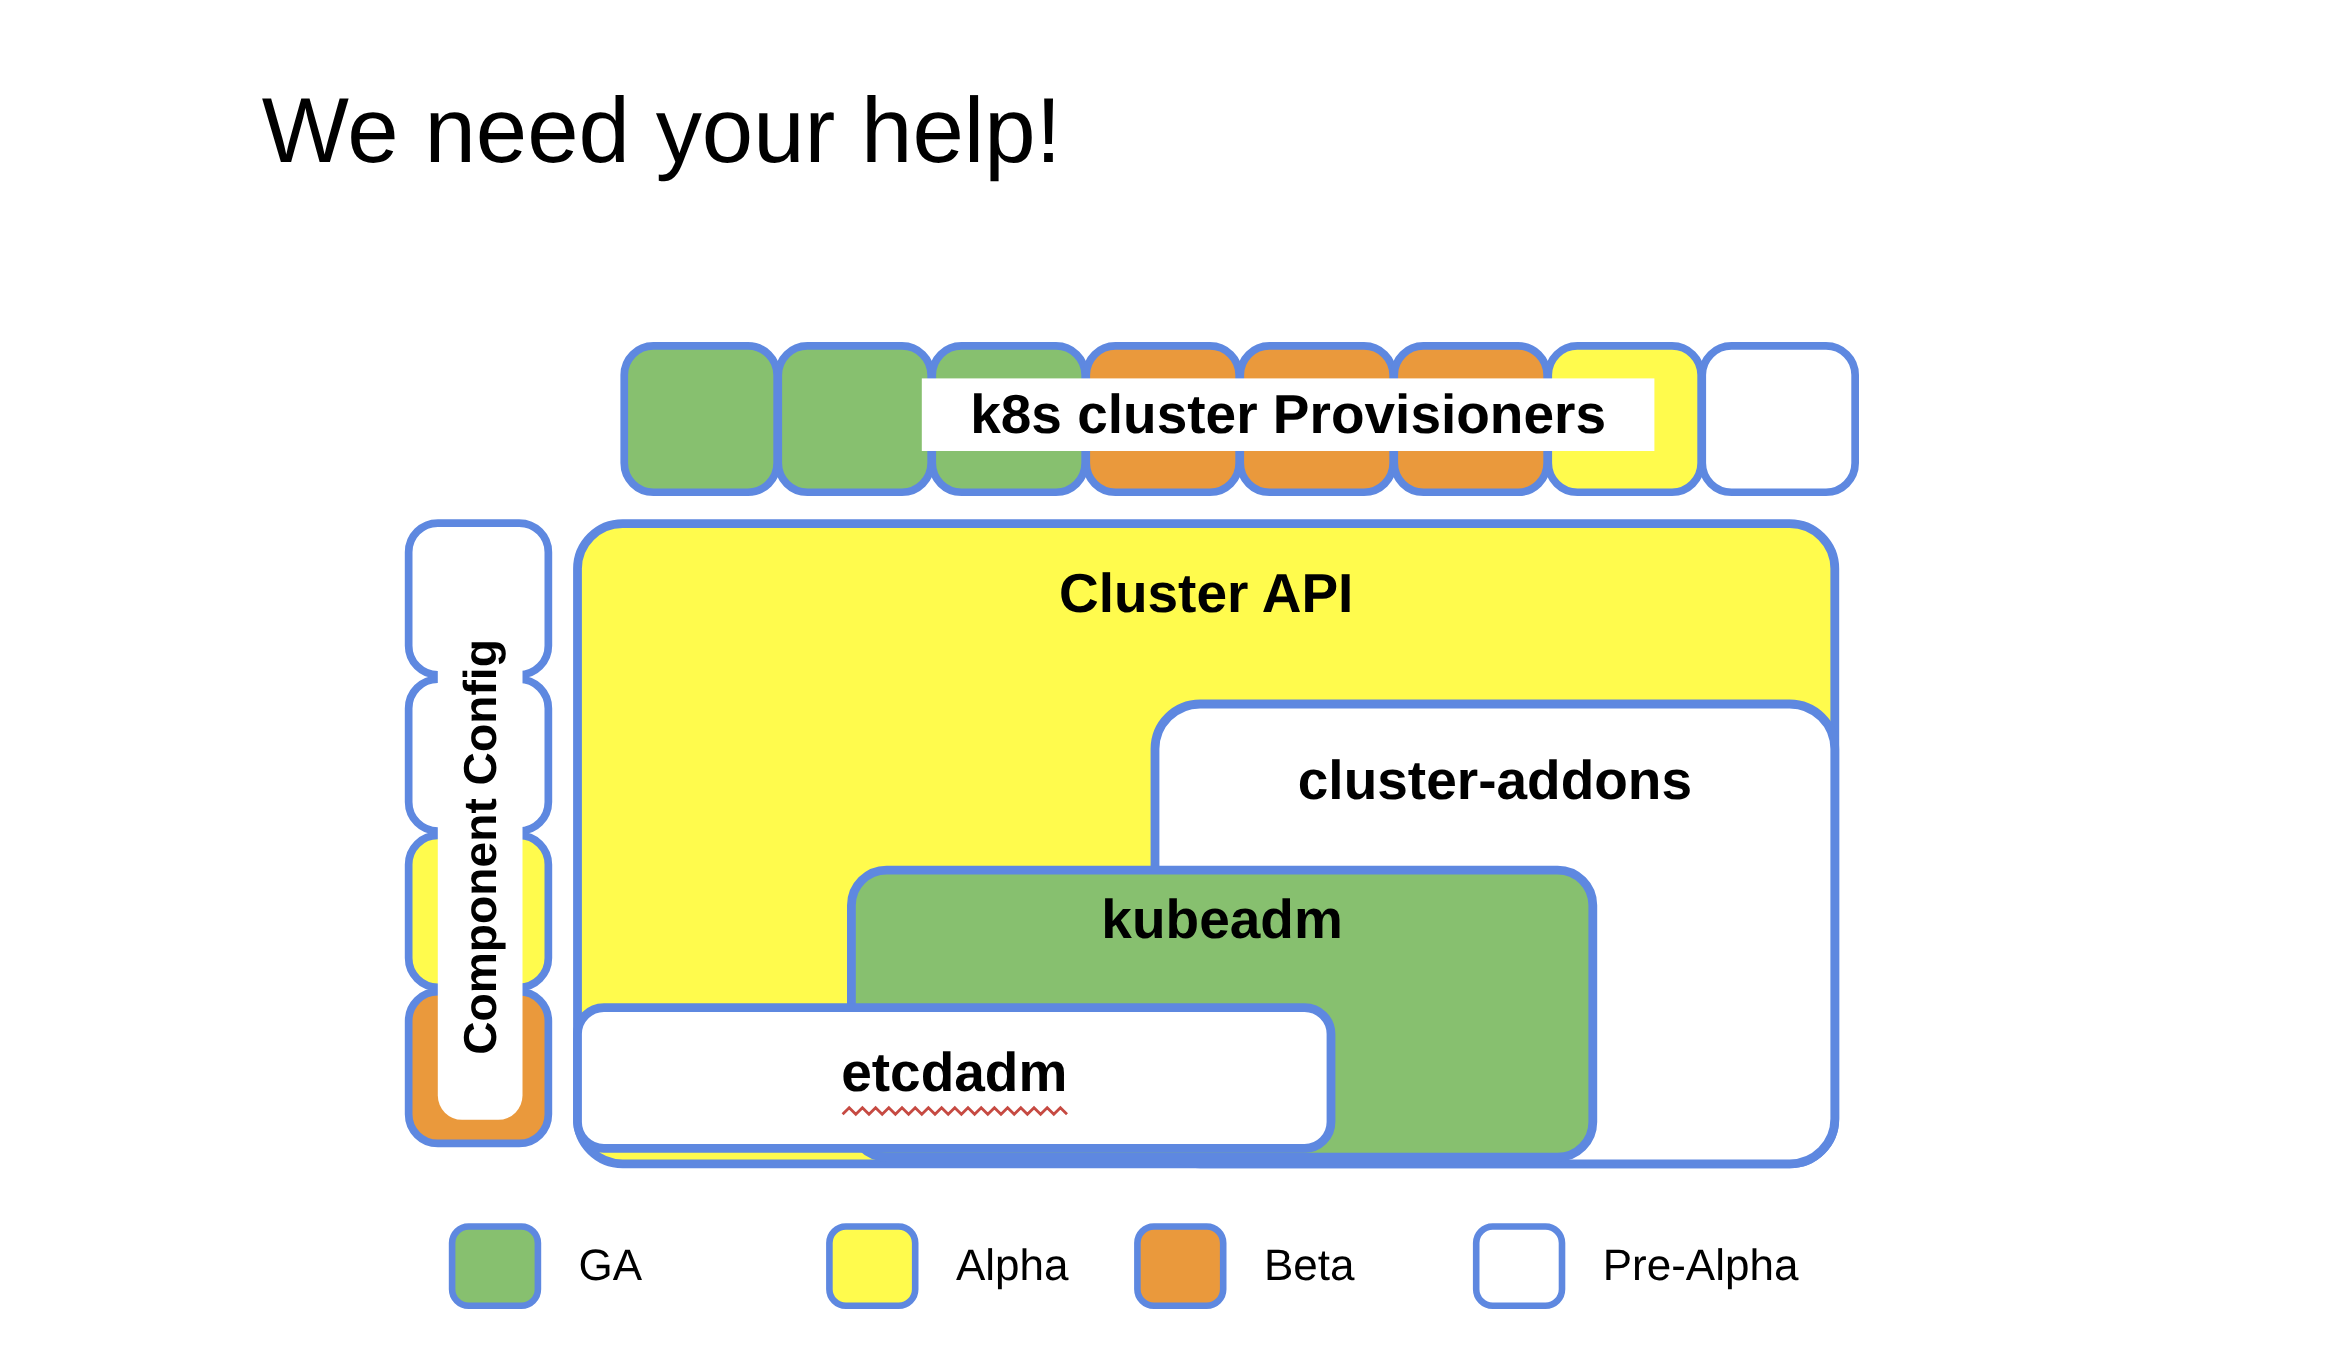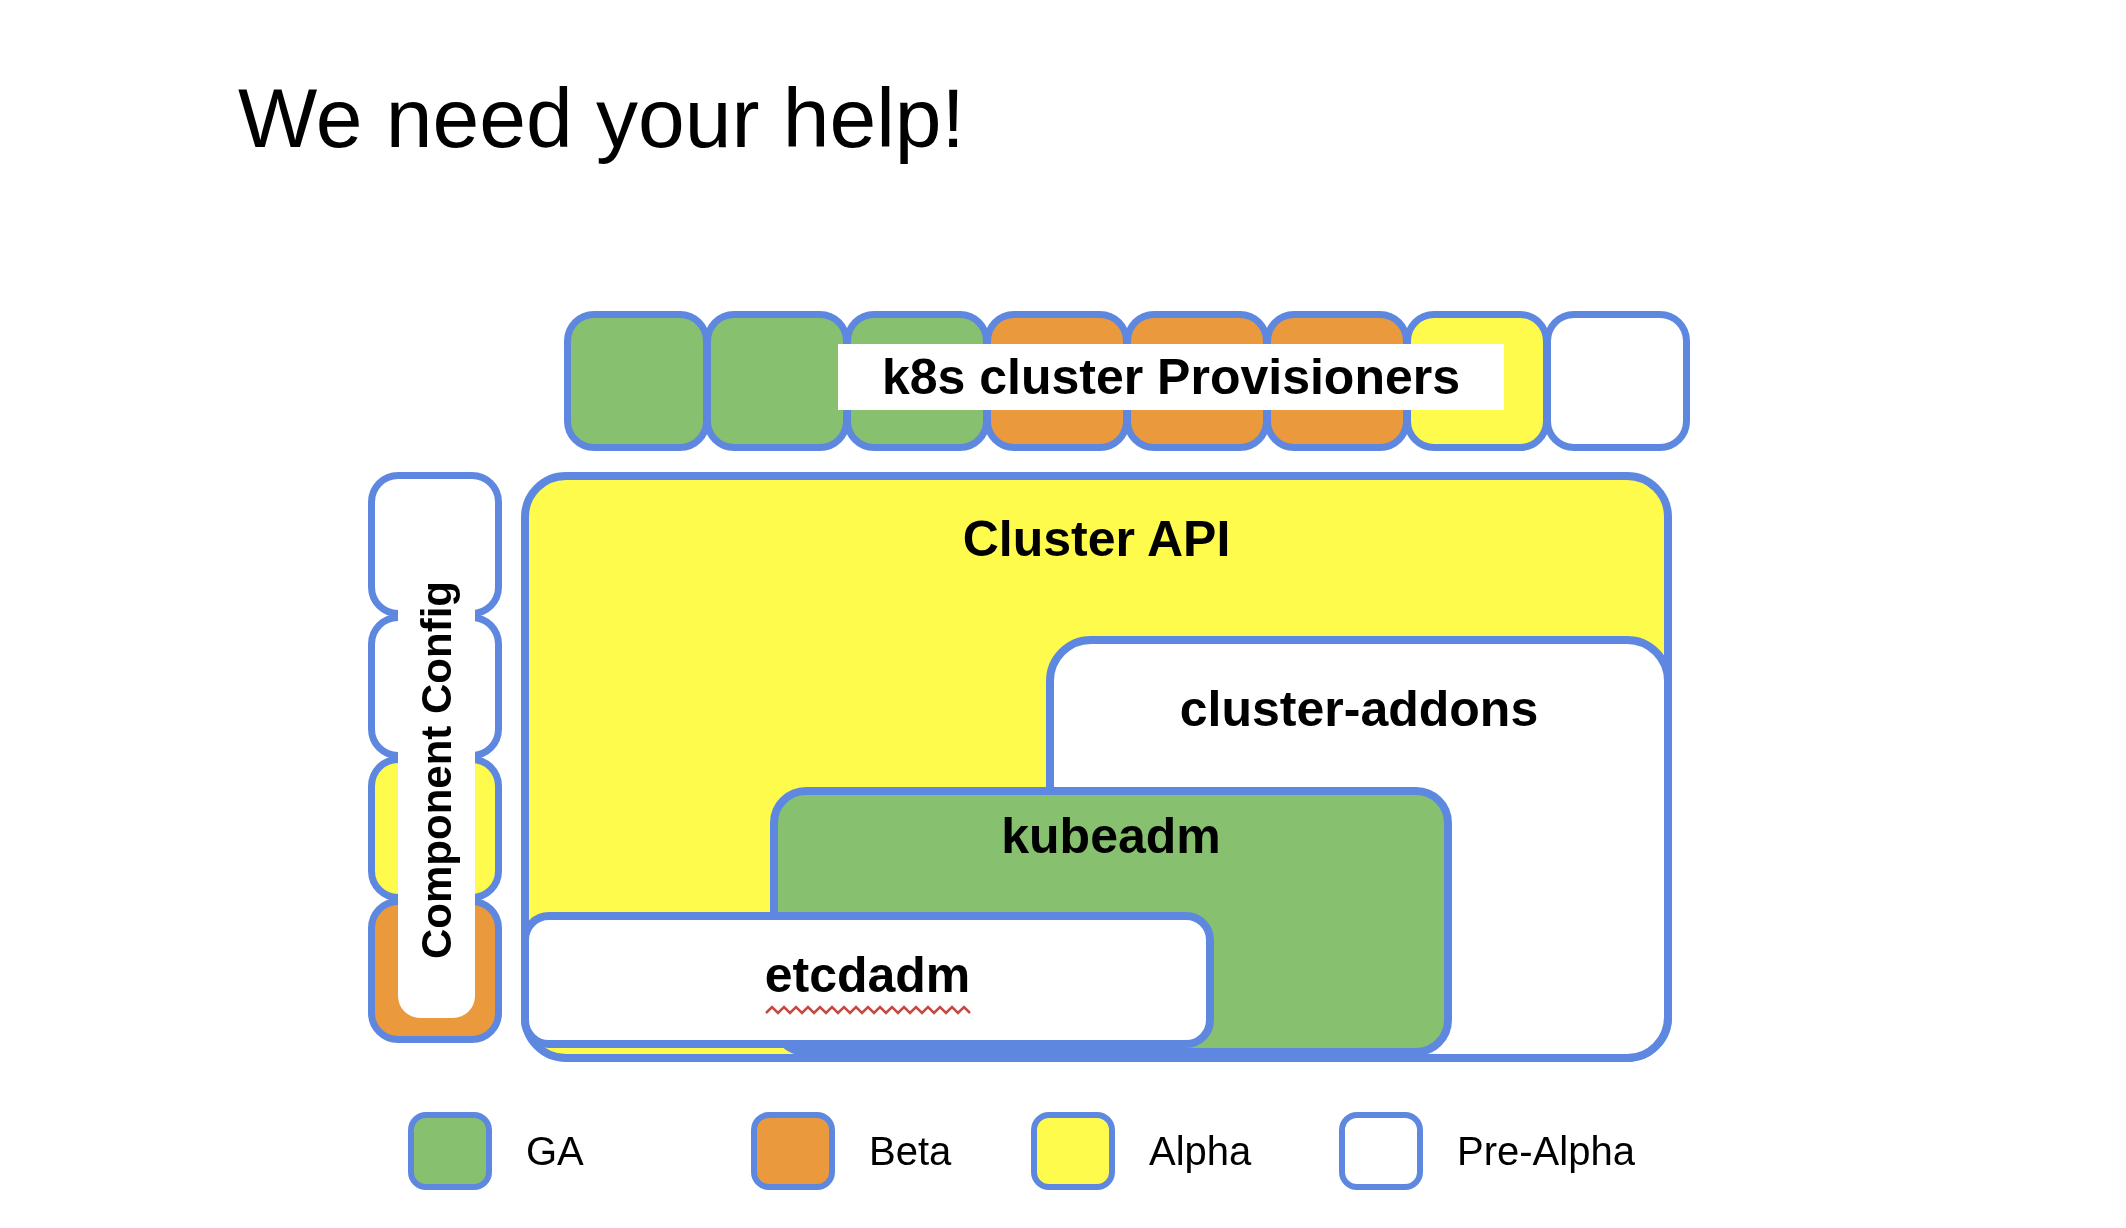--- a/index.html
+++ b/index.html
@@ -98,26 +98,26 @@
       <path d="M2 9 l6 -6 l6 6 l6 -6 l6 6 l6 -6 l6 6 l6 -6 l6 6 l6 -6 l6 6 l6 -6 l6 6 l6 -6 l6 6 l6 -6 l6 6 l6 -6 l6 6 l6 -6 l6 6 l6 -6 l6 6 l6 -6 l6 6 l6 -6 l6 6 l6 -6 l6 6 l6 -6 l6 6 l6 -6 l6 6 l6 -6 l6 6" style="fill:none;stroke:var(--squiggle-red,#c64a42);stroke-width:2.5"></path>
     </svg>
   </div>
 
   <div class="legend">
     <div class="legend-item">
       <div class="legend-swatch" style="background-color: rgb(135, 192, 111);"></div>
       <span class="legend-label">GA</span>
     </div>
     <div class="legend-item">
+      <div class="legend-swatch" style="background-color: rgb(255, 251, 77);"></div>
+      <span class="legend-label">Alpha</span>
+    </div>
+    <div class="legend-item">
       <div class="legend-swatch" style="background-color: rgb(234, 153, 60);"></div>
       <span class="legend-label">Beta</span>
-    </div>
-    <div class="legend-item">
-      <div class="legend-swatch" style="background-color: rgb(255, 251, 77);"></div>
-      <span class="legend-label">Alpha</span>
     </div>
     <div class="legend-item">
       <div class="legend-swatch" style="background-color: rgb(255, 255, 255);"></div>
       <span class="legend-label">Pre-Alpha</span>
     </div>
   </div>
 
 </div>
 
 </body></html>

